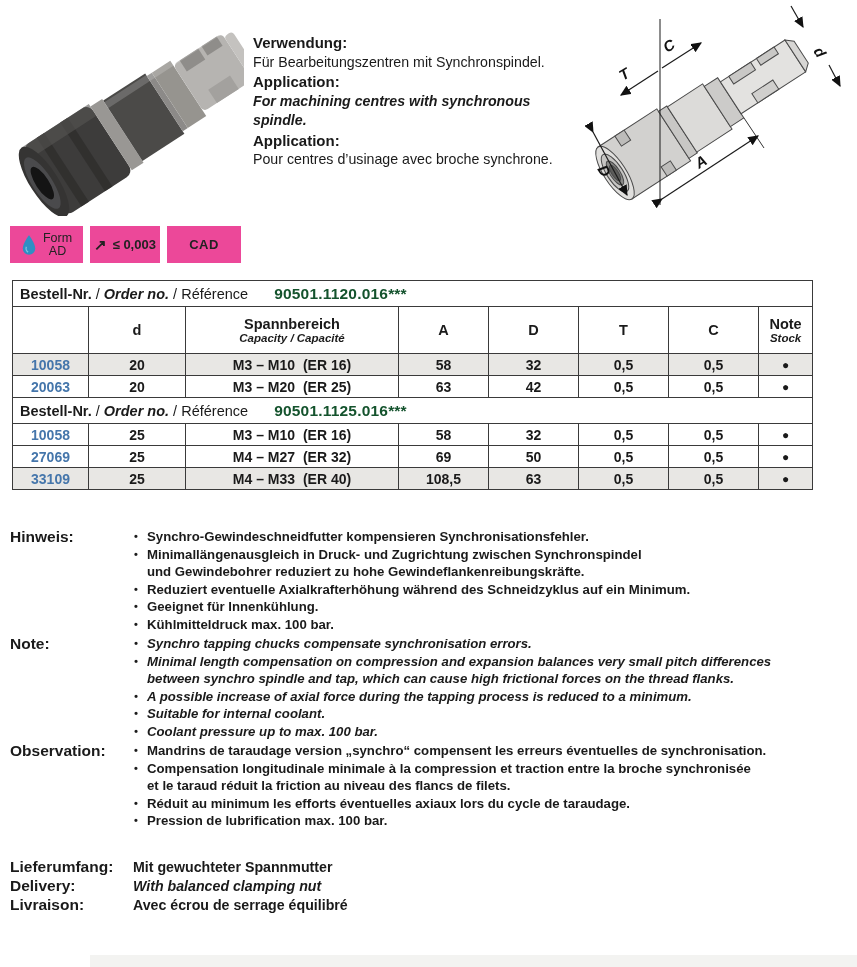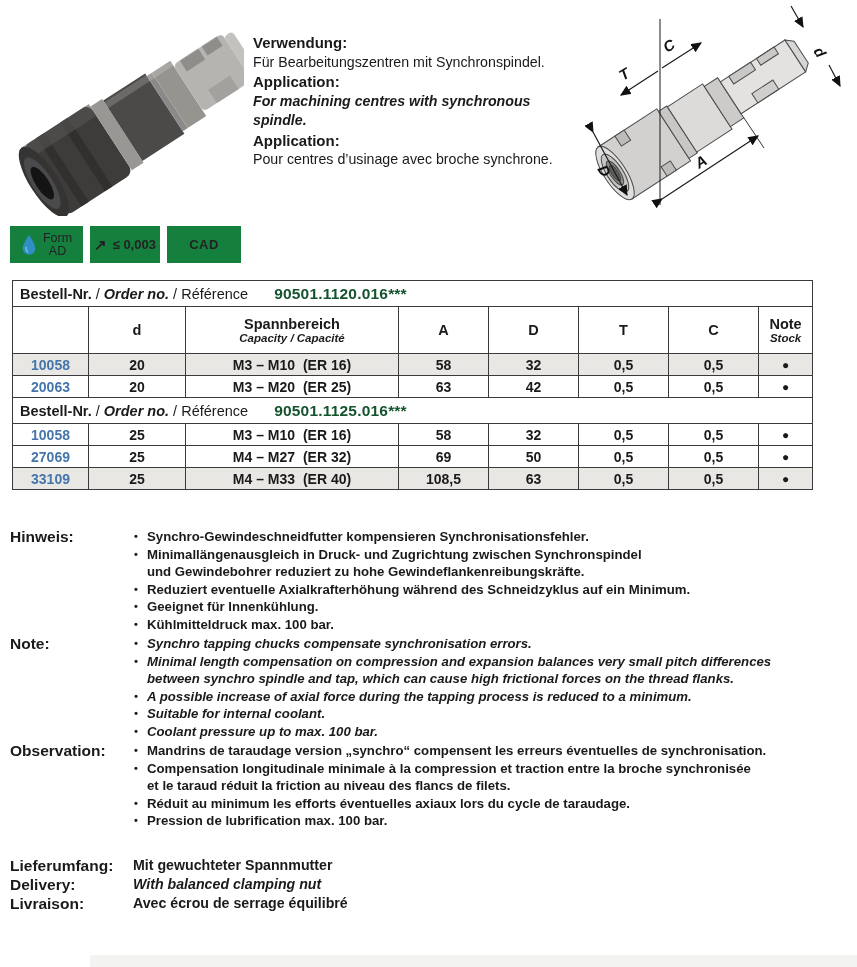--- a/index.html
+++ b/index.html
@@ -7,21 +7,21 @@
        font-family:"Liberation Sans",sans-serif;color:#1a1a1a;overflow:hidden;}
   .abs{position:absolute;}
 
   
   #info{left:253px;top:33px;width:330px;line-height:19.5px;}
   .info-label{font-weight:bold;font-size:15px;}
   .info-text{font-size:14.2px;}
   .info-text.it{font-style:italic;font-weight:bold;}
 
   
-  .badge{position:absolute;top:226px;height:37px;background:#15803d;
+  .badge{position:absolute;top:226px;height:37px;background:#ec4899;
          display:flex;align-items:center;justify-content:center;gap:6px;
          font-size:13px;color:#222;}
   #badge-form{left:10px;width:73px;}
   #badge-form .twoline{text-align:center;line-height:13px;font-size:12.5px;}
   #badge-runout{left:90px;width:70px;font-weight:bold;font-size:13px;}
   #badge-runout .arr{font-size:15px;font-weight:bold;}
   #badge-cad{left:167px;width:74px;font-weight:bold;letter-spacing:.5px;}
 
   
   #tablewrap{left:12px;top:280px;width:800px;}
@@ -48,21 +48,21 @@
   .note-list li{position:relative;padding-left:14px;font-size:13.2px;font-weight:bold;
                 line-height:17.5px;white-space:pre-line;}
   .note-list li::before{content:"•";position:absolute;left:1px;top:0;font-size:11px;}
   #note-en .note-list li{font-style:italic;}
   #block-hinweis{top:528px;}
   #note-en{top:635px;}
   #block-observation{top:742px;}
 
   
   #delivery{left:10px;top:857px;width:700px;}
-  .dl-row{height:19px;display:flex;}
+  .dl-row{height:19px;display:flex;align-items:center;}
   .dl-label{width:123px;font-weight:bold;font-size:15.5px;}
   .dl-val{font-size:14.2px;font-weight:bold;}
   .dl-val.it{font-style:italic;}
 
   #footer-strip{left:90px;top:955px;width:767px;height:12px;background:#f3f3f1;}
 
   svg text{font-family:"Liberation Sans",sans-serif;}
 </style>
 </head>
 <body>

